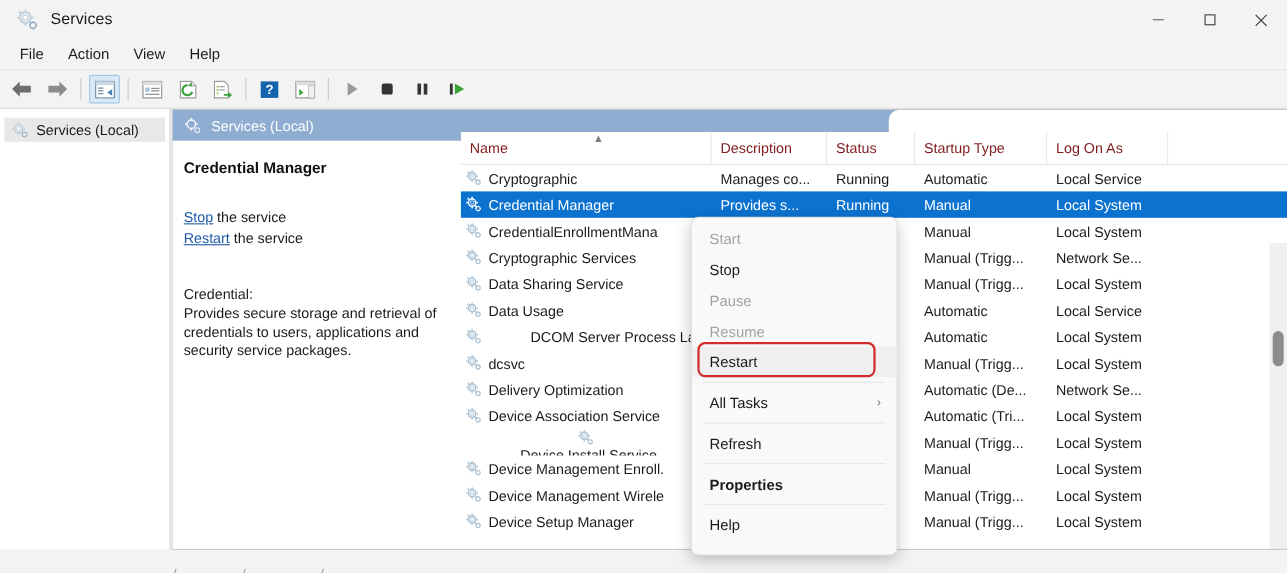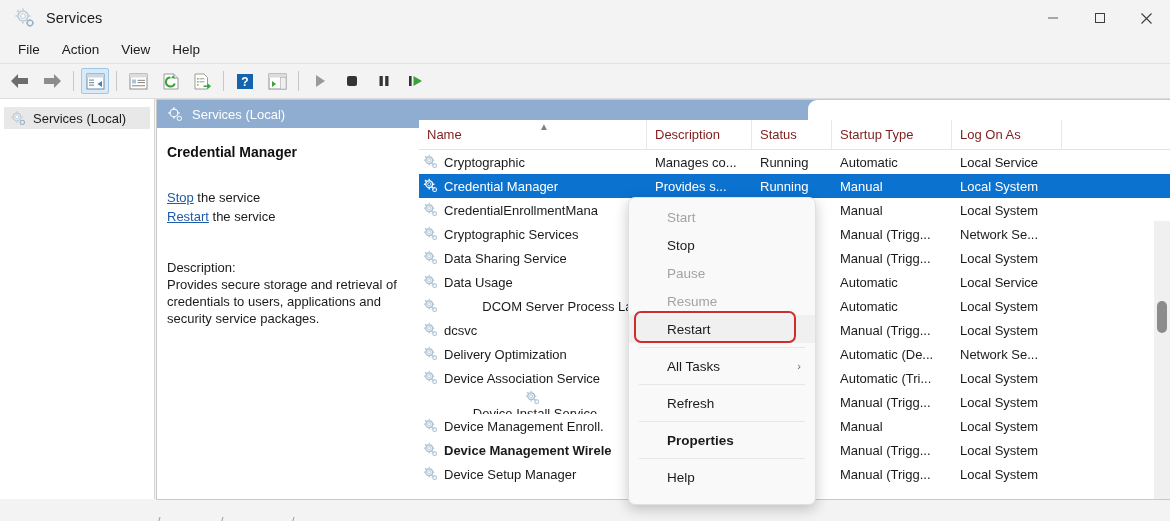--- a/index.html
+++ b/index.html
@@ -208,21 +208,21 @@
     width: 188px; height: 308px;
     background: #f9f9f9;
     border: 1px solid #e0e0e0;
     border-radius: 7px;
     box-shadow: 0 4px 14px rgba(0,0,0,.22);
     padding: 5px 0 0 0;
     overflow: hidden;
   }
   .ctx-item {
     height: 28px; display: flex; align-items: center;
-    padding-left: 38px;
+    padding-left: 16px;
     font-size: 13.5px; color: #1b1b1b;
     position: relative;
   }
   .ctx-item.disabled { color: #a3a3a3; }
   .ctx-item.bold { font-weight: bold; }
   .ctx-item.hover { background: #f0f0f0; }
   .ctx-arrow {
     position: absolute; right: 14px; top: 50%;
     transform: translateY(-50%);
     font-size: 11px; color: #6a6a6a;
@@ -448,21 +448,21 @@
       <div class="console-header-rounded"></div>
     </div>
 
     <div class="details">
       <div class="det-title">Credential Manager</div>
       <div class="det-links">
         <div class="row"><a href="#">Stop</a><span> the service</span></div>
         <div class="row"><a href="#">Restart</a><span> the service</span></div>
       </div>
       <div class="det-desc">
-        <div>Description:</div>
+        <div>Credential:</div>
         <div>Provides secure storage and retrieval of credentials to users, applications and security service packages.</div>
       </div>
     </div>
 
     <div class="grid">
       <div class="grid-header" id="grid-header">
         <div class="sort-caret">▲</div>
       <div class="gh-cell" style="width: 228px;">Name</div>
           <div class="gh-cell" style="width: 105px;">Description</div>
           <div class="gh-cell" style="width: 80px;">Status</div>
@@ -848,21 +848,21 @@
                   </g>
                 </svg></span>
               <span>Device Management Enroll.</span>
             </div>
             <div class="gc" style="width: 105px;"></div>
             <div class="gc" style="width: 80px;"></div>
             <div class="gc" style="width: 120px;">Manual</div>
             <div class="gc" style="width: 110px;">Local System</div>
           </div>
           <div class="grid-row">
-            <div class="gc name" style="width: 228px; font-weight: bold;">
+            <div class="gc name" style="width: 228px;">
               <span class="svc-ico"><svg width="16" height="16" viewBox="0 0 22 22">
                   <g fill="none" stroke="#9fb8cc" stroke-width="1.8" opacity=".95">
                     <circle cx="8.5" cy="8.5" r="4.6"></circle>
                   </g>
                   <g fill="#b8cddc">
                     <rect x="7.6" y="1.2" width="1.9" height="2.8"></rect>
                     <rect x="7.6" y="13" width="1.9" height="2.8"></rect>
                     <rect x="1.2" y="7.6" width="2.8" height="1.9"></rect>
                     <rect x="13" y="7.6" width="2.8" height="1.9"></rect>
                     <rect x="2.6" y="2.6" width="2.3" height="2.3" transform="rotate(45 3.75 3.75)"></rect>

